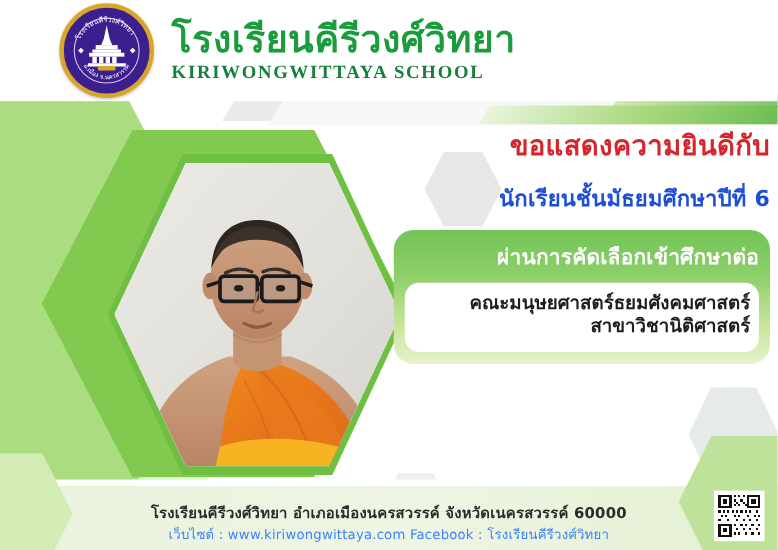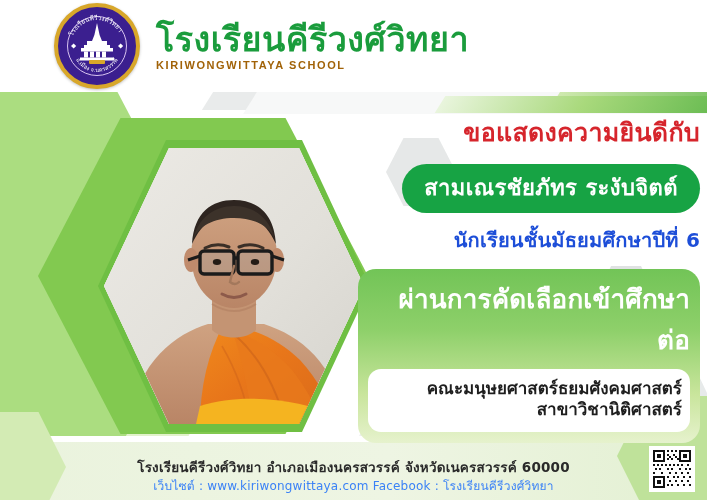--- a/index.html
+++ b/index.html
@@ -98,22 +98,22 @@
   .header{position:absolute;left:0;top:0;width:100%;height:92px;
     background:#ffffff;display:flex;align-items:center;padding-left:54px;
     box-sizing:border-box;z-index:6;}
   .logo{width:78px;height:78px;border-radius:50%;
     background:#3b1f8f;border:4px solid #d8a72a;position:relative;flex:0 0 auto;
     box-shadow:0 1px 3px rgba(0,0,0,.25);}
   .logo svg{position:absolute;inset:0;}
   .titles{margin-left:16px;line-height:1;}
   .title-th{font-size:34px;font-weight:700;color:#1a9c3c;letter-spacing:.5px;
     font-family:"DejaVu Sans","Liberation Sans",sans-serif;}
-  .title-en{font-size:11px;font-weight:700;color:#a16207;letter-spacing:1.6px;
-    margin-top:4px;font-family:Liberation Sans, sans-serif;}
+  .title-en{font-size:17px;font-weight:700;color:#15803d;letter-spacing:1.6px;
+    margin-top:4px;font-family:Liberation Serif, serif;}
 
   
   .content{position:absolute;left:358px;top:104px;width:342px;z-index:5;
     text-align:right;}
   .congrats{
     font-size:25px;font-weight:700;color:#d6252c;letter-spacing:.3px;
     margin:8px 0 12px 0;
   }
   .name-pill{
     display:inline-block;background:#17a344;color:#ffffff;
@@ -121,21 +121,21 @@
     letter-spacing:.4px;min-width:260px;box-sizing:border-box;
   }
   .grade{
     font-size:20px;font-weight:700;color:#1d4ed8;margin-top:11px;letter-spacing:.2px;
   }
   .pass-card{
     margin-top:13px;border-radius:18px;
     background:linear-gradient(180deg,#72c457 0%,#8ed06a 35%,#c9e59c 72%,#e6f2cd 100%);
     padding:9px 10px 11px 10px;
   }
-  .pass-title{font-size:26px;font-weight:700;color:#ffffff;letter-spacing:.2px;}
+  .pass-title{font-size:19px;font-weight:700;color:#ffffff;letter-spacing:.2px;}
   .faculty-box{
     margin-top:9px;background:#ffffff;border-radius:13px;
     padding:9px 8px 11px 8px;line-height:1.25;
   }
   .faculty-line{font-size:17px;font-weight:700;color:#1e1e1e;}
 
   
   .photo{
     position:absolute;left:104px;top:148px;width:260px;height:276px;z-index:4;
     clip-path:polygon(25% 0%,75% 0%,100% 50%,75% 100%,25% 100%,0% 50%);
@@ -282,21 +282,20 @@
 
       <path d="M118 146 q12 7 24 0" stroke="#8d5a4a" stroke-width="3" fill="none" stroke-linecap="round"></path>
 
       <path d="M108 156 q22 14 44 0" stroke="#b07f60" stroke-width="2" fill="none" opacity=".6"></path>
     </svg>
   </div>
 
   <div class="content">
     <div class="congrats">ขอแสดงความยินดีกับ</div>
 
-    <div class="name-pill">สามเณรชัยภัทร  ระงับจิตต์</div>
 
     <div class="grade">นักเรียนชั้นมัธยมศึกษาปีที่ 6</div>
 
     <div class="pass-card">
       <div class="pass-title">ผ่านการคัดเลือกเข้าศึกษาต่อ</div>
       <div class="faculty-box">
         <div class="faculty-line">คณะมนุษยศาสตร์ธยมศังคมศาสตร์</div>
         <div class="faculty-line">สาขาวิชานิติศาสตร์</div>
       </div>
     </div>

